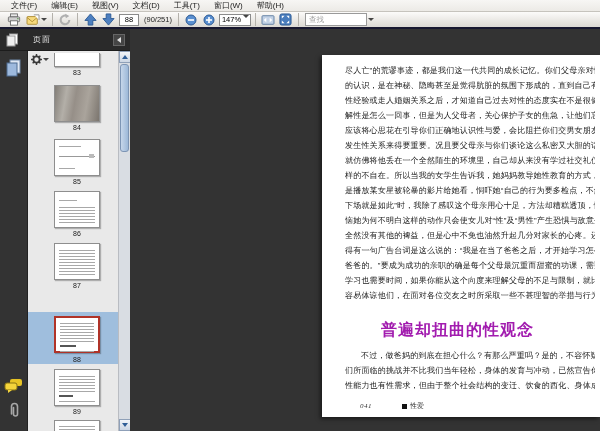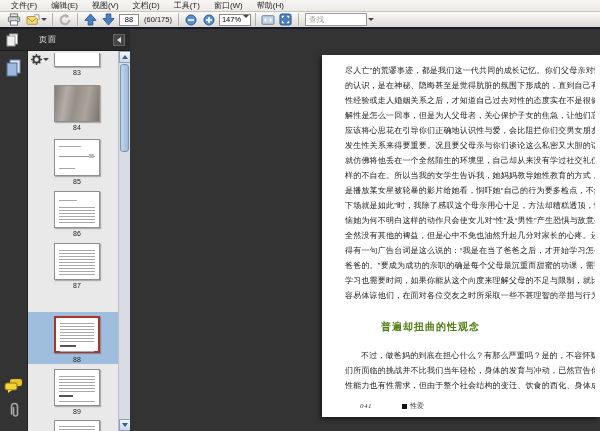--- a/index.html
+++ b/index.html
@@ -29,21 +29,21 @@
   .find-box { width:62px; height:13px; border:1px solid #9a9a9a; background:#fff;
     font-size:7.5px; padding:0 3px; margin-left:3px; font-family:"Liberation Sans",sans-serif; }
   .find-box::placeholder { color:#999; }
 
   
   .content { position:absolute; top:29px; left:0; width:600px; height:402px; background:#333; }
 
   
   .side-header { position:absolute; top:0; left:0; width:130px; height:22px; background:#2a2a2a;
     border-bottom:1px solid #1c1c1c; display:flex; align-items:center; color:#e8e8e8; font-size:8px; }
-  .side-header .ttl { margin-left:20px; letter-spacing:1px; }
+  .side-header .ttl { margin-left:14px; letter-spacing:1px; }
   .collapse-btn { position:absolute; right:5px; top:5px; width:12px; height:12px; background:#454545;
     border:1px solid #666; display:flex; align-items:center; justify-content:center; }
   .collapse-btn .tri { width:0; height:0; border-top:3px solid transparent; border-bottom:3px solid transparent;
     border-right:4px solid #ddd; }
 
   
   .strip { position:absolute; top:22px; left:0; width:28px; height:380px; background:#333;
     border-right:1px solid #222; }
 
   
@@ -70,22 +70,22 @@
   
   .docpane { position:absolute; top:0; left:130px; width:470px; height:402px; background:#333; }
   .page { position:absolute; left:192px; top:26px; right:0; height:362px; background:#fff;
     box-shadow:-2px 2px 4px rgba(0,0,0,.5); color:#1a1a1a; }
   .textcol { position:absolute; left:23px; width:250px; }
   .tl { font-size:8px; line-height:15px; height:15px; white-space:nowrap; overflow:hidden;
     text-align:justify; text-align-last:justify; letter-spacing:.2px; }
   .tl.indent { padding-left:16px; }
   .tl.pend { text-align-last:left; }
   .bodyblock { top:8px; }
-  .heading { position:absolute; left:59px; top:265px; font-size:10px; font-weight:bold;
-    letter-spacing:1px; color:#4d7c0f;font-family:Liberation Mono, monospace; }
+  .heading { position:absolute; left:59px; top:265px; font-size:16px; font-weight:bold;
+    letter-spacing:1px; color:#a21caf;font-family:Liberation Mono, monospace; }
   .para2 { top:293px; }
   .footer { position:absolute; left:38px; top:346px; display:flex; align-items:center; font-size:7px; color:#333; }
   .footer .pn { font-family:"Liberation Serif",serif; font-style:italic; letter-spacing:.5px; }
   .footer .sq { width:5px; height:5px; background:#111; margin:0 3px 0 30px; }
 
   svg { display:block; }
 </style>
 </head>
 <body>
 
@@ -138,21 +138,21 @@
     </span>
   </div>
   <div class="tbtn">
     <span>
       <svg width="13" height="13" viewBox="0 0 14 14">
         <path d="M7 13 L1 6 H4.5 V1 H9.5 V6 H13 Z" fill="#4d7fc0" stroke="#2c5a94"></path>
       </svg>
     </span>
   </div>
   <input class="page-input" value="88" style="">
-  <span class="page-frac">(60/175)</span>
+  <span class="page-frac">(90/251)</span>
   <div class="sep"></div>
   <div class="tbtn">
     <span>
       <svg width="12" height="12" viewBox="0 0 12 12">
         <circle cx="6" cy="6" r="5" fill="#5a8fd0" stroke="#2c5a94"></circle>
         <rect x="3" y="5.2" width="6" height="1.6" fill="#fff"></rect>
       </svg>
     </span>
   </div>
   <div class="tbtn">

